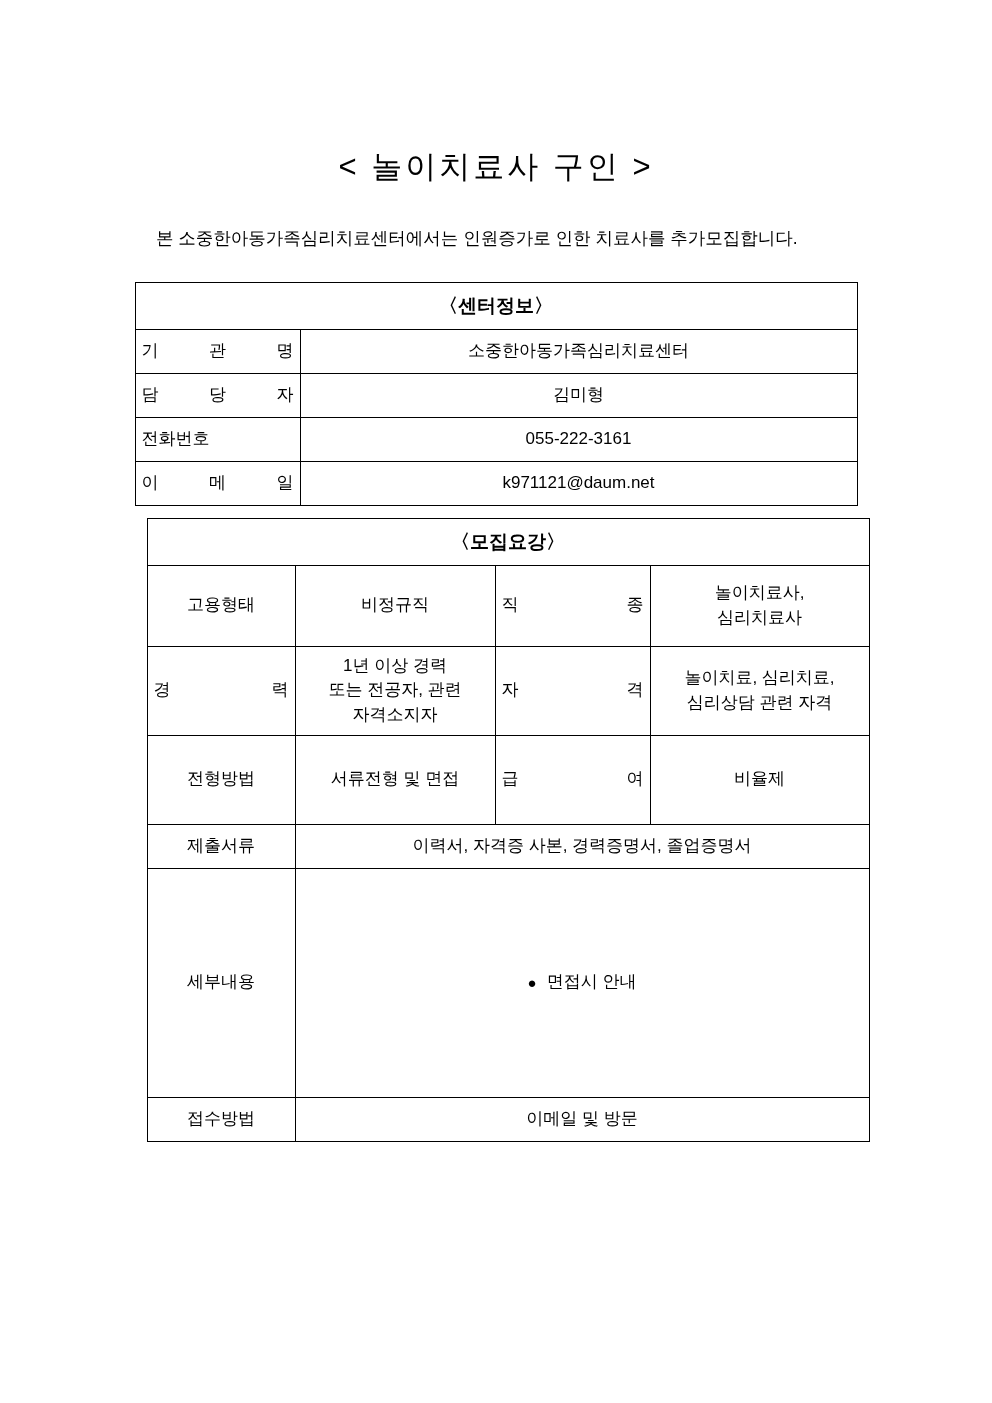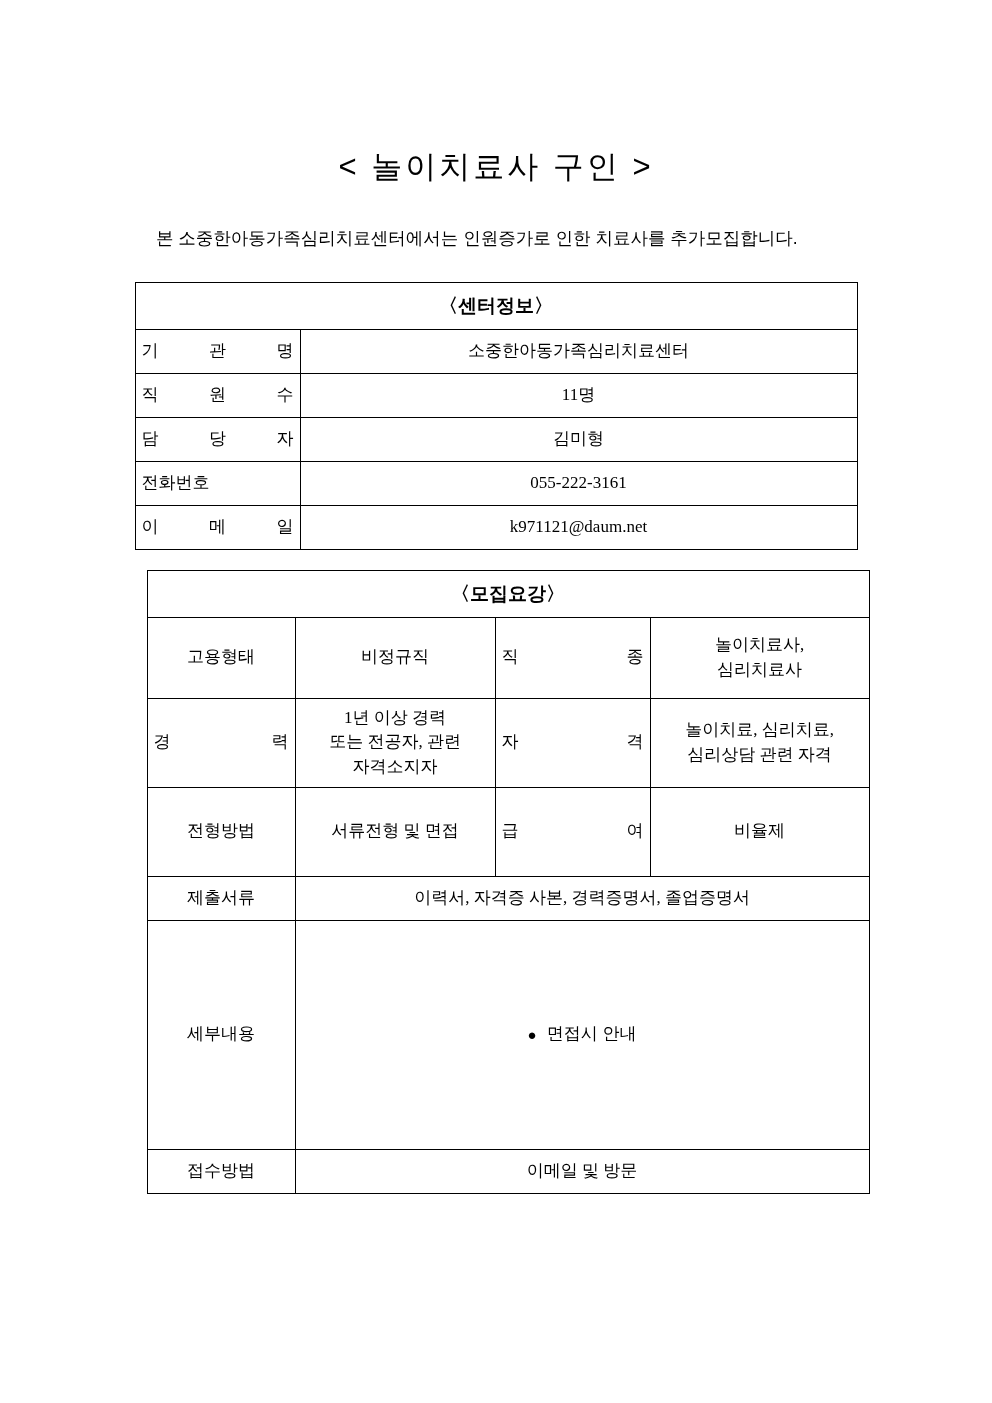--- a/index.html
+++ b/index.html
@@ -53,42 +53,41 @@
   }
   table.doc-table td {
     border: 1px solid #000000;
     padding: 4px 6px;
     text-align: center;
     vertical-align: middle;
     line-height: 1.45;
     word-break: keep-all;
   }
   .tbl-wrap-1 { margin-top: 28px; }
-  .tbl-wrap-2 { margin-top: 20px; padding-left: 24px; }
+  .tbl-wrap-2 { margin-top: 12px; padding-left: 24px; }
 
   td.section-head {
     text-align: left;
     font-weight: bold;
     font-size: 19px;
     padding-left: 16px;
     height: 38px;
   }
   td.label {
     letter-spacing: 0px;
     height: 35px;
   }
   td.label .spread {
     display: inline-block;
     width: 100%;
     text-align: justify;
     text-align-last: justify;
   }
   td.value {
     height: 35px;
-    font-family: Liberation Serif, serif;
   }
   td.left {
     text-align: left;
     padding-left: 16px;
   }
   .multi {
     line-height: 1.5;
   }
   .detail-cell {
     height: 220px;
@@ -122,24 +121,20 @@
         <col style="width:165px">
         <col style="width:557px">
       </colgroup>
       <tbody>
         <tr>
           <td class="section-head" colspan="2">〈센터정보〉</td>
         </tr>
         <tr>
           <td class="label"><span class="spread">기 관 명</span></td>
           <td class="value">소중한아동가족심리치료센터</td>
-        </tr>
-        <tr>
-          <td class="label"><span class="spread">직 원 수</span></td>
-          <td class="value">11명</td>
         </tr>
         <tr>
           <td class="label"><span class="spread">담 당 자</span></td>
           <td class="value">김미형</td>
         </tr>
         <tr>
           <td class="label"><span class="spread">전화번호</span></td>
           <td class="value">055-222-3161</td>
         </tr>
         <tr>

